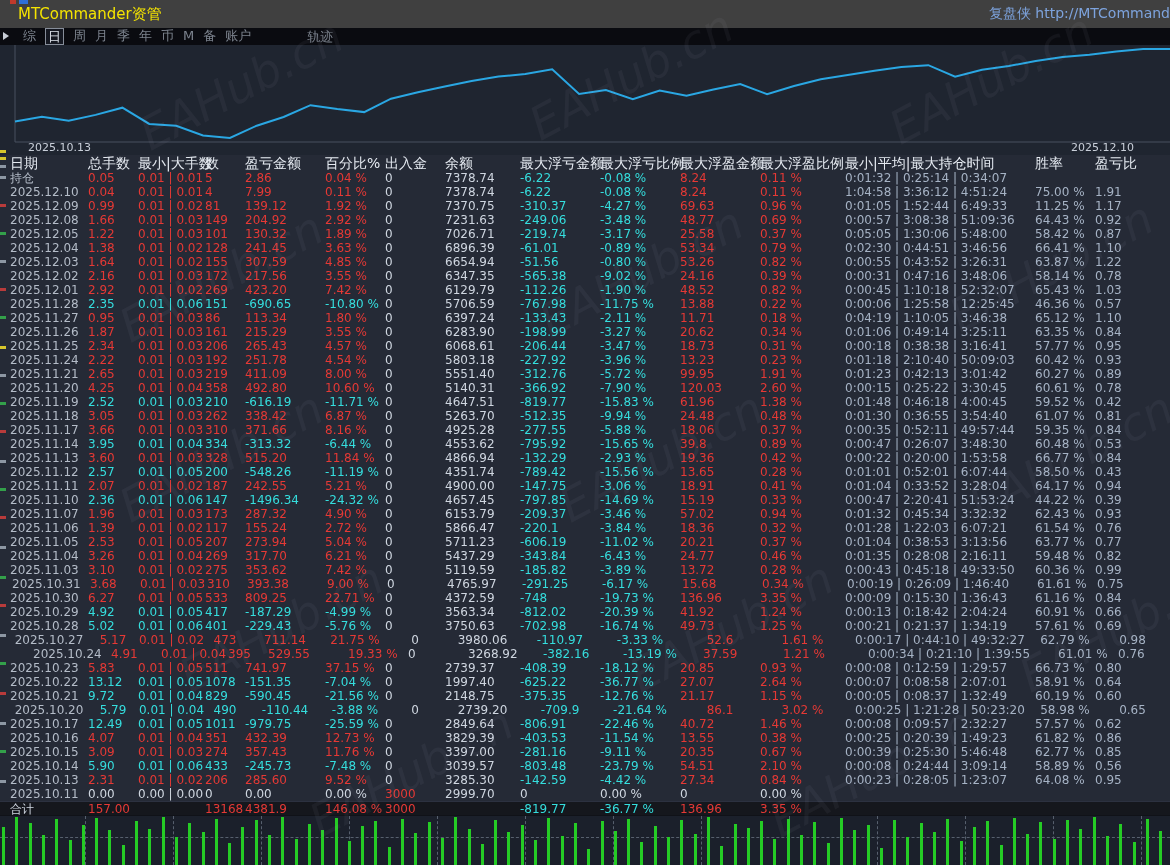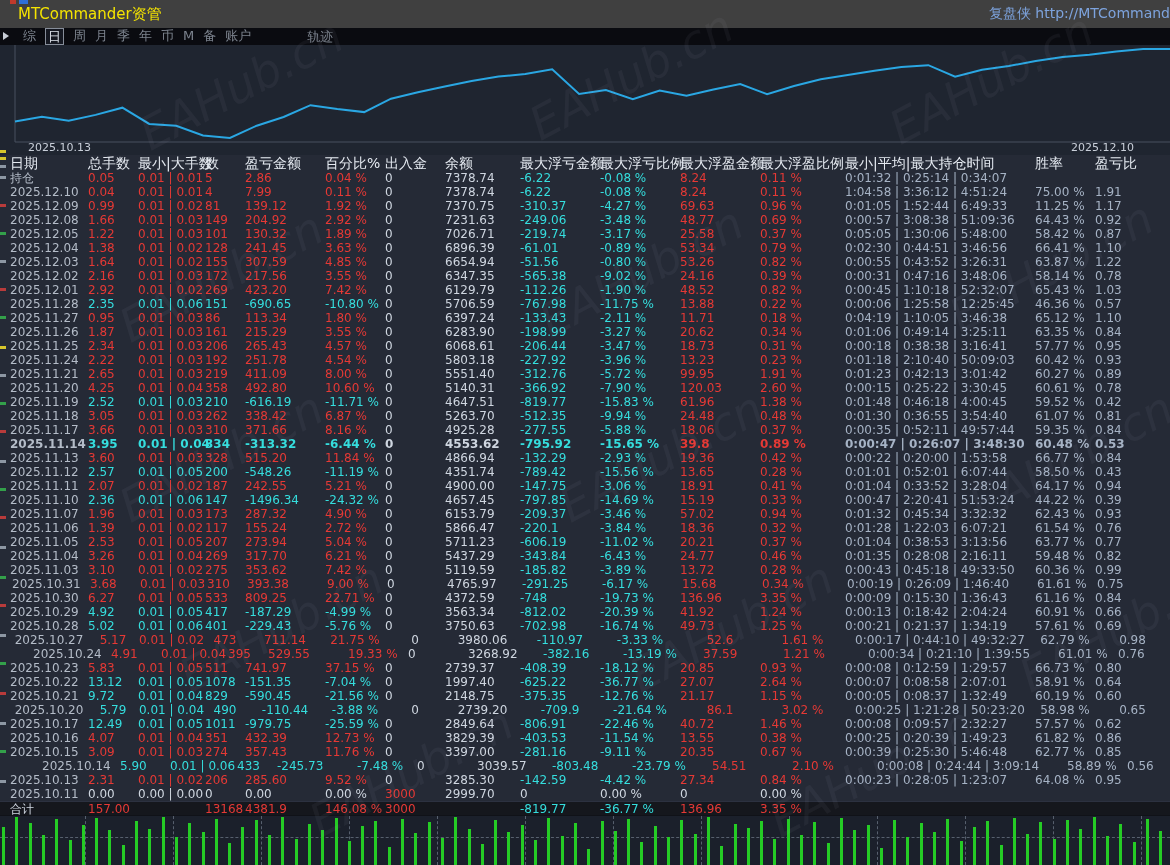--- a/index.html
+++ b/index.html
@@ -426,21 +426,21 @@
         <span class="cell c-neu">0</span>
         <span class="cell c-neu">4925.28</span>
         <span class="cell c-neg">-277.55</span>
         <span class="cell c-neg">-5.88 %</span>
         <span class="cell c-pos">18.06</span>
         <span class="cell c-pos">0.37 %</span>
         <span class="cell c-time">0:00:35 | 0:52:11 | 49:57:44</span>
         <span class="cell c-time">59.35 %</span>
         <span class="cell c-time">0.84</span>
       </div>
-      <div class="trow" style="grid-template-columns: 78px 50px 67px 40px 80px 60px 60px 75px 80px 80px 80px 85px 190px 60px 75px; font-weight: bold;">
+      <div class="trow" style="grid-template-columns: 78px 50px 67px 40px 80px 60px 60px 75px 80px 80px 80px 85px 190px 60px 75px;">
         <span class="cell c-date">2025.11.14</span>
         <span class="cell c-neg">3.95</span>
         <span class="cell c-neg">0.01 | 0.04</span>
         <span class="cell c-neg">334</span>
         <span class="cell c-neg">-313.32</span>
         <span class="cell c-neg">-6.44 %</span>
         <span class="cell c-neu">0</span>
         <span class="cell c-neu">4553.62</span>
         <span class="cell c-neg">-795.92</span>
         <span class="cell c-neg">-15.65 %</span>
@@ -817,21 +817,21 @@
         <span class="cell c-neu">0</span>
         <span class="cell c-neu">3397.00</span>
         <span class="cell c-neg">-281.16</span>
         <span class="cell c-neg">-9.11 %</span>
         <span class="cell c-pos">20.35</span>
         <span class="cell c-pos">0.67 %</span>
         <span class="cell c-time">0:00:39 | 0:25:30 | 5:46:48</span>
         <span class="cell c-time">62.77 %</span>
         <span class="cell c-time">0.85</span>
       </div>
-      <div class="trow" style="grid-template-columns: 78px 50px 67px 40px 80px 60px 60px 75px 80px 80px 80px 85px 190px 60px 75px; margin-left: 32px;">
+      <div class="trow" style="grid-template-columns: 78px 50px 67px 40px 80px 60px 60px 75px 80px 80px 80px 85px 190px 60px 75px;">
         <span class="cell c-date">2025.10.14</span>
         <span class="cell c-neg">5.90</span>
         <span class="cell c-neg">0.01 | 0.06</span>
         <span class="cell c-neg">433</span>
         <span class="cell c-neg">-245.73</span>
         <span class="cell c-neg">-7.48 %</span>
         <span class="cell c-neu">0</span>
         <span class="cell c-neu">3039.57</span>
         <span class="cell c-neg">-803.48</span>
         <span class="cell c-neg">-23.79 %</span>

